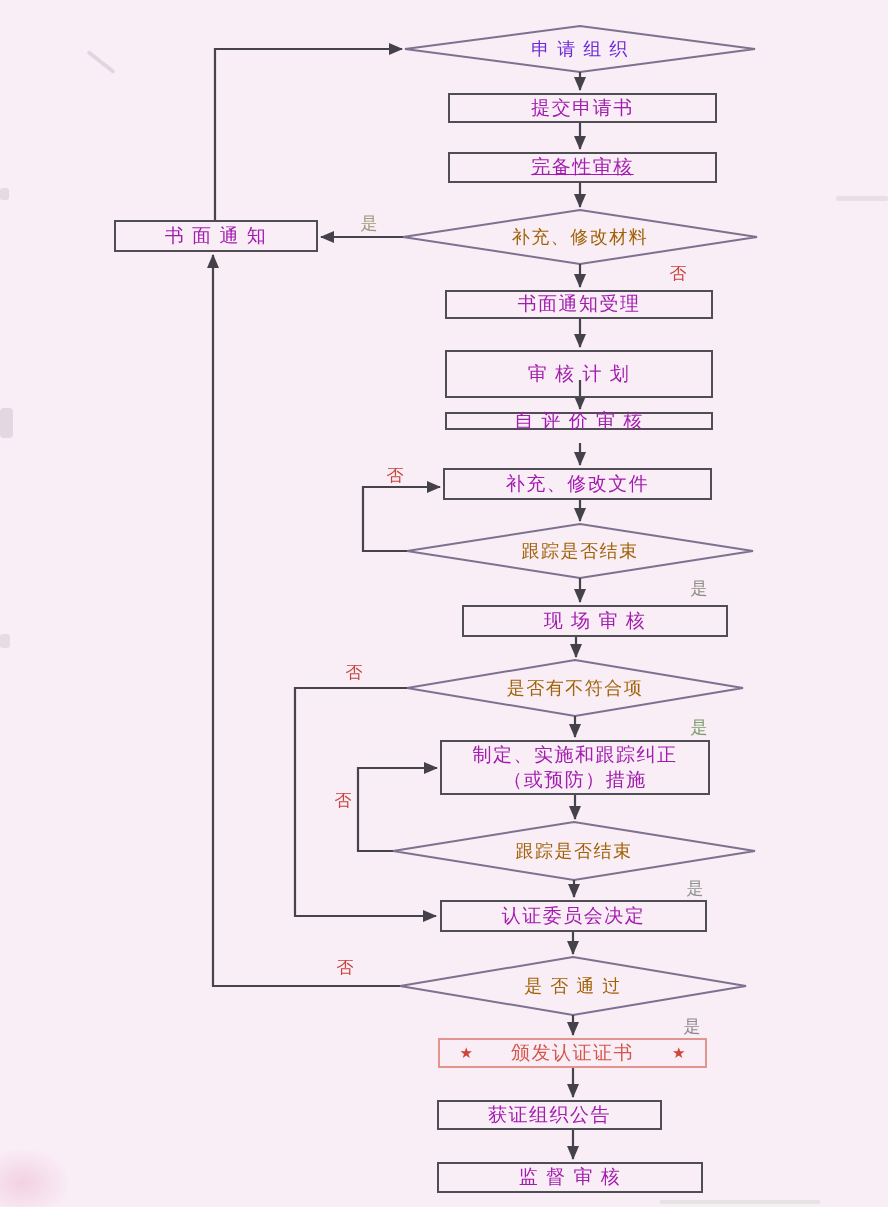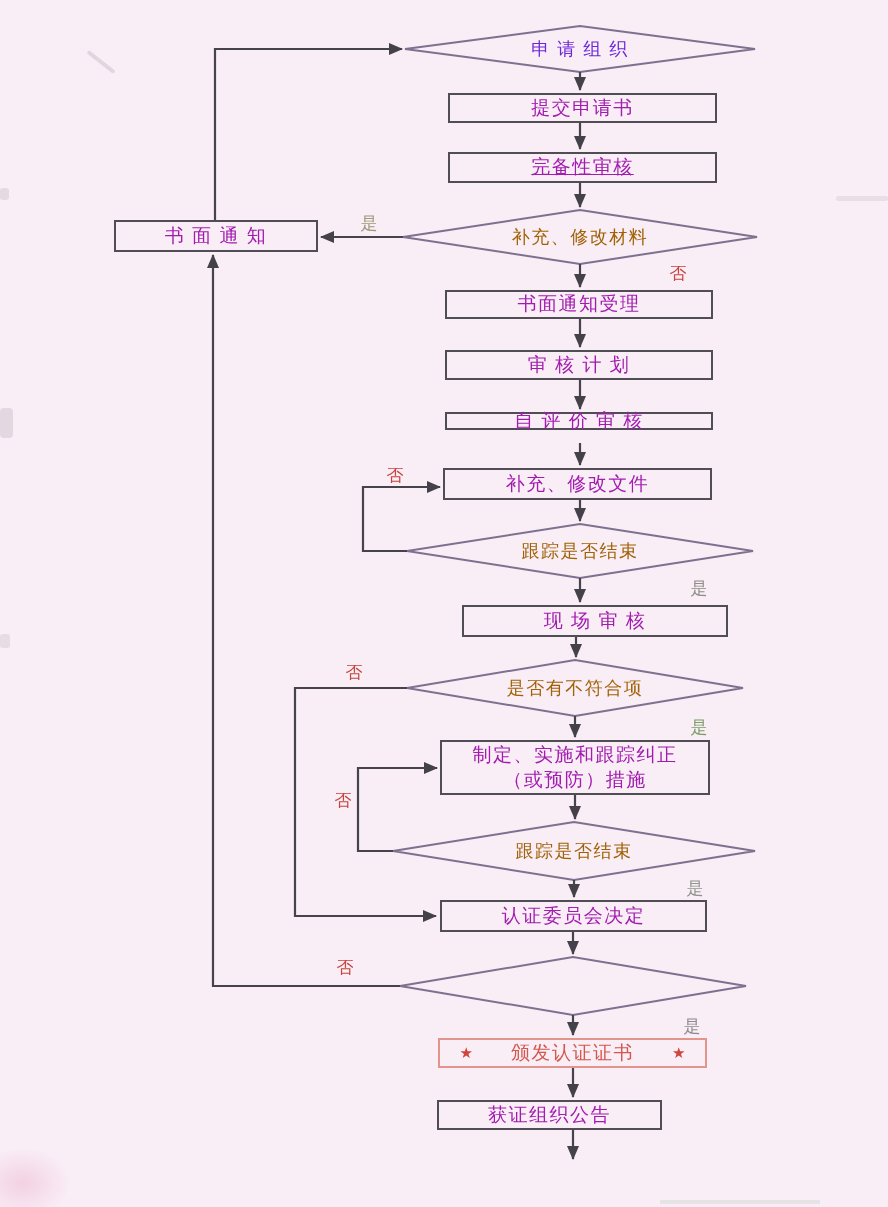--- a/index.html
+++ b/index.html
@@ -98,21 +98,21 @@
   </div>
   <div class="node" style="left:448px;top:93px;width:269px;height:30px;">
     <span>提交申请书</span>
   </div>
   <div class="node" style="left:448px;top:152px;width:269px;height:31px;text-decoration:underline;">
     <span>完备性审核</span>
   </div>
   <div class="node" style="left:445px;top:290px;width:268px;height:29px;text-align:center;">
     <span>书面通知受理</span>
   </div>
-  <div class="node" style="left:445px;top:350px;width:268px;height:30px;">
+  <div class="node" style="left:445px;top:350px;width:268px;height:48px;">
     <span>审 核 计 划</span>
   </div>
   <div class="node" style="left:445px;top:412px;width:268px;height:18px;">
     <span>自 评 价 审 核</span>
   </div>
   <div class="node" style="left:443px;top:468px;width:269px;height:32px;">
     <span>补充、修改文件</span>
   </div>
   <div class="node" style="left:462px;top:605px;width:266px;height:32px;">
     <span>现 场 审 核</span>
@@ -127,26 +127,30 @@
   <div class="node red" style="left:438px;top:1038px;width:269px;height:30px;">
     <span class="red-inner">
       <span class="star">★</span>
       <span>颁发认证证书</span>
       <span class="star">★</span>
     </span>
   </div>
   <div class="node" style="left:437px;top:1100px;width:225px;height:30px;">
     <span>获证组织公告</span>
   </div>
+  <div class="node" style="left:437px;top:1162px;width:266px;height:31px;">
+    <span>监 督 审 核</span>
+  </div>
 
   <div class="dtext dark" style="left:480px;top:37px;width:200px;height:24px;">申 请 组 织</div>
   <div class="dtext" style="left:455px;top:225px;width:250px;height:24px;">补充、修改材料</div>
   <div class="dtext" style="left:470px;top:539px;width:220px;height:24px;">跟踪是否结束</div>
   <div class="dtext" style="left:455px;top:676px;width:240px;height:24px;">是否有不符合项</div>
   <div class="dtext" style="left:464px;top:839px;width:220px;height:24px;">跟踪是否结束</div>
+  <div class="dtext" style="left:473px;top:974px;width:200px;height:24px;">是 否 通 过</div>
 
   <div class="elabel" style="left: 357px; top: 211px; color: rgb(160, 152, 120);">是</div>
   <div class="elabel" style="left: 666px; top: 261px; color: rgb(197, 68, 60);">否</div>
   <div class="elabel" style="left: 383px; top: 463px; color: rgb(197, 68, 60);">否</div>
   <div class="elabel" style="left: 687px; top: 576px; color: rgb(142, 141, 134);">是</div>
   <div class="elabel" style="left: 342px; top: 660px; color: rgb(197, 68, 60);">否</div>
   <div class="elabel" style="left: 687px; top: 715px; color: rgb(125, 157, 104);">是</div>
   <div class="elabel" style="left: 331px; top: 788px; color: rgb(197, 68, 60);">否</div>
   <div class="elabel" style="left: 683px; top: 876px; color: rgb(141, 148, 139);">是</div>
   <div class="elabel" style="left: 333px; top: 955px; color: rgb(197, 68, 60);">否</div>

